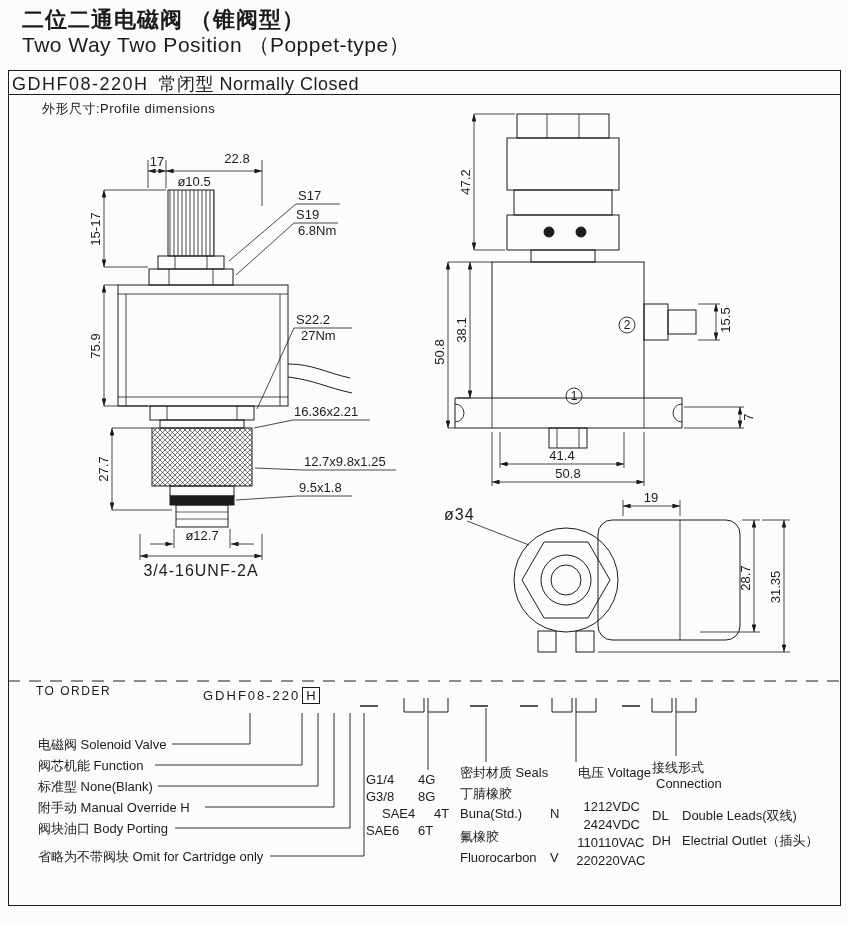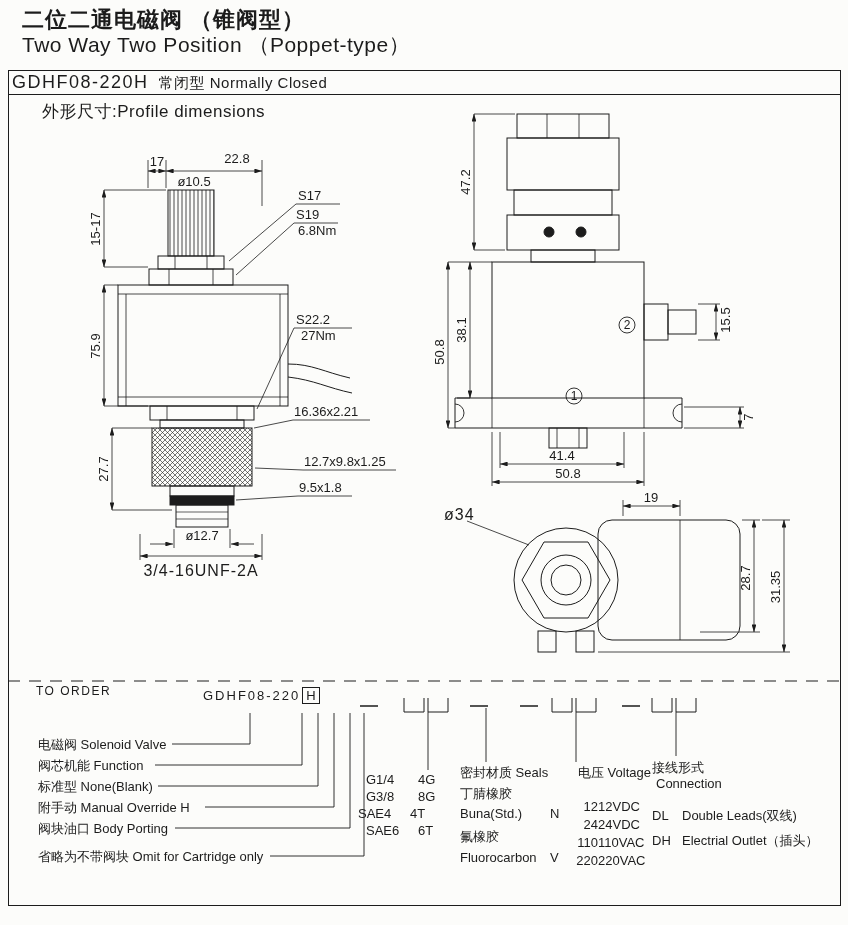--- a/index.html
+++ b/index.html
@@ -8,22 +8,22 @@
   .page { position:relative; width:848px; height:925px; background:#fcfcfa; color:#1c1c1c; overflow:hidden; margin:0 auto; }
   svg.drawing { position:absolute; left:0; top:0; z-index:1; }
   svg text { fill:#1c1c1c; font-family:"Liberation Sans","DejaVu Sans",sans-serif; }
   .dim { font-size:13px; }
   .dim-lg { font-size:16px; letter-spacing:1px; }
   .co { font-size:12px; }
   .txt { position:absolute; z-index:2; white-space:nowrap; }
   .t-cn { font-size:22px; font-weight:600; letter-spacing:1px; }
   .t-en { font-size:21px; letter-spacing:0.5px; }
   .model-code { font-size:18px; letter-spacing:1.5px; font-weight:500; }
-  .model-suffix { font-size:15px; margin-left:10px; letter-spacing:0.5px; }
-  .section-title { font-size:17px; letter-spacing:0.5px; }
+  .model-suffix { font-size:18px; margin-left:10px; letter-spacing:0.5px; }
+  .section-title { font-size:13px; letter-spacing:0.5px; }
   .order-title { font-size:12px; letter-spacing:1.5px; }
   .order-model { font-size:13px; letter-spacing:2px; }
   .hbox { border:1px solid #1c1c1c; padding:0 3px; margin-left:2px; letter-spacing:0; display:inline-block; }
   .olabel,.prow,.srow,.vrow,.crow,.scol,.chead { font-size:13px; }
   .pport { display:inline-block; width:52px; }
   .sname { display:inline-block; width:90px; }
   .vcode { display:inline-block; width:28px; text-align:right; margin-right:0; }
   .ccode { display:inline-block; width:30px; }
 </style>
 </head>
@@ -203,21 +203,21 @@
 
   <div class="txt olabel" style="left:38px; top:736px">电磁阀 Solenoid Valve</div>
   <div class="txt olabel" style="left:38px; top:757px">阀芯机能 Function</div>
   <div class="txt olabel" style="left:38px; top:778px">标准型 None(Blank)</div>
   <div class="txt olabel" style="left:38px; top:799px">附手动 Manual Override  H</div>
   <div class="txt olabel" style="left:38px; top:820px">阀块油口 Body Porting</div>
   <div class="txt olabel" style="left:38px; top:848px">省略为不带阀块 Omit for Cartridge only</div>
 
   <div class="txt prow" style="left:366px; top:772px"><span class="pport">G1/4</span><span>4G</span></div>
   <div class="txt prow" style="left:366px; top:789px"><span class="pport">G3/8</span><span>8G</span></div>
-  <div class="txt prow" style="left:358px; top:806px"><span class="pport">SAE4</span><span>4T</span></div>
+  <div class="txt prow" style="left:382px; top:806px"><span class="pport">SAE4</span><span>4T</span></div>
   <div class="txt prow" style="left:366px; top:823px"><span class="pport">SAE6</span><span>6T</span></div>
 
   <div class="txt scol" style="left:460px; top:764px">密封材质 Seals</div>
   <div class="txt scol" style="left:460px; top:785px">丁腈橡胶</div>
   <div class="txt srow" style="left:460px; top:806px"><span class="sname">Buna(Std.)</span><span>N</span></div>
   <div class="txt scol" style="left:460px; top:828px">氟橡胶</div>
   <div class="txt srow" style="left:460px; top:850px"><span class="sname">Fluorocarbon</span><span>V</span></div>
 
   <div class="txt scol" style="left:578px; top:764px">电压 Voltage</div>
   <div class="txt vrow" style="left:570px; top:799px"><span class="vcode">12</span><span>12VDC</span></div>

